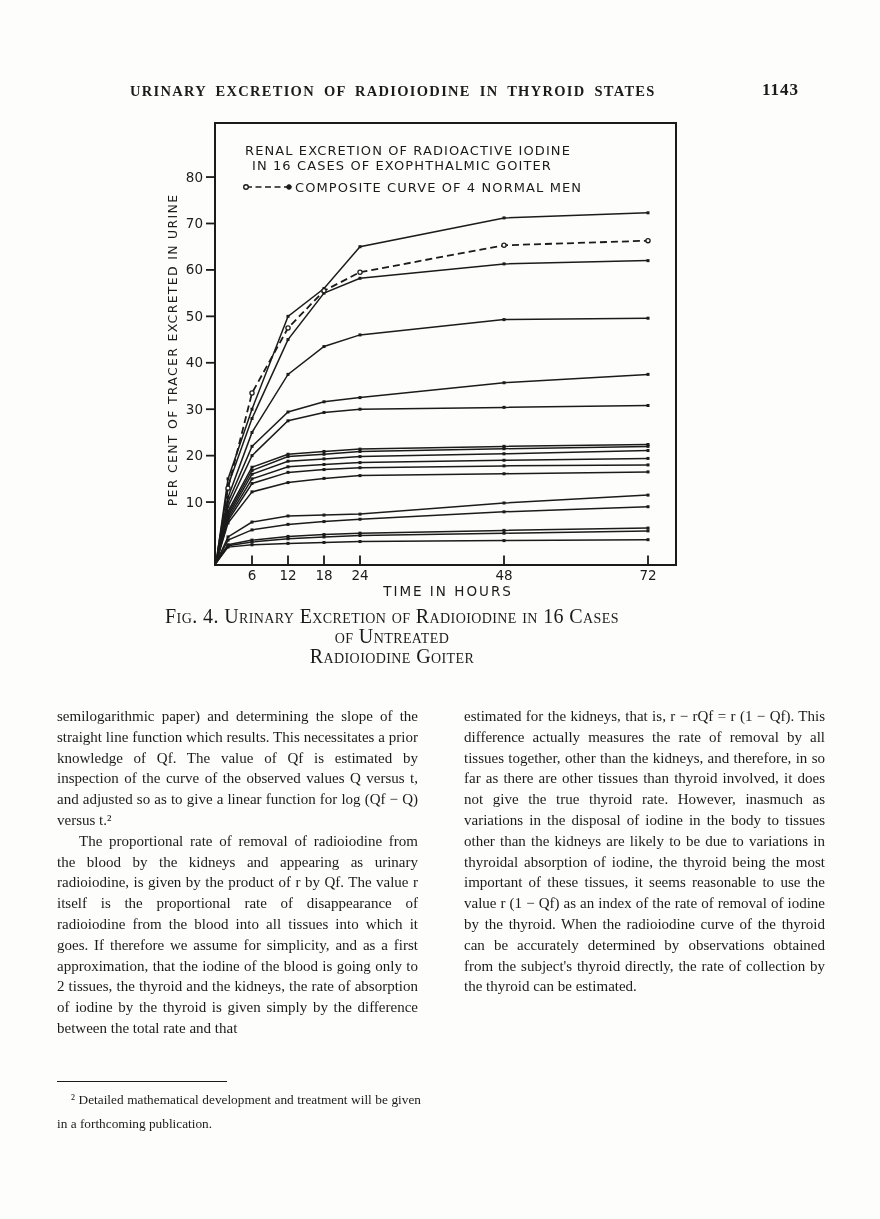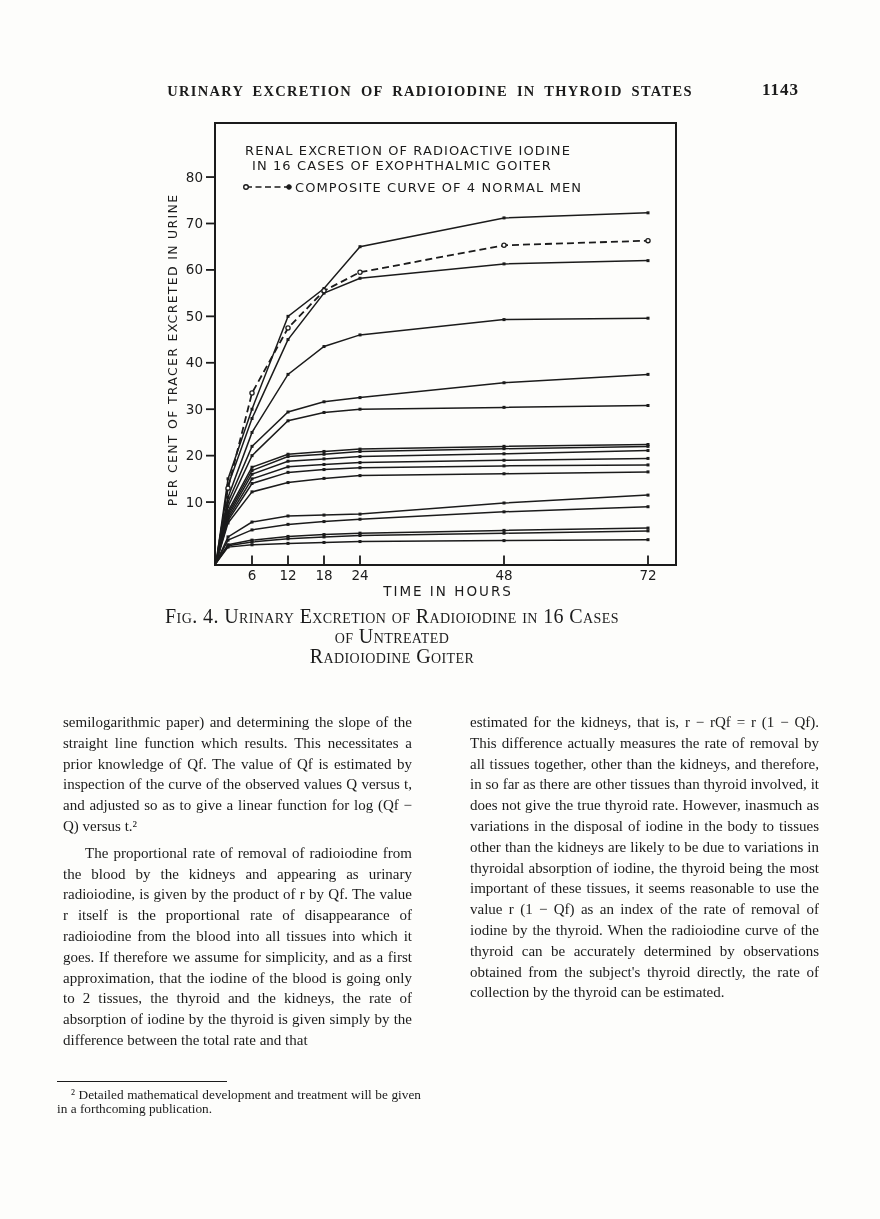--- a/index.html
+++ b/index.html
@@ -1,31 +1,31 @@
 <!DOCTYPE html>
 <html><head>
 <meta charset="utf-8">
 <style>
   html,body{margin:0;padding:0;background:#ffffff;}
   .page{position:relative;width:880px;height:1219px;background:#fdfdfb;color:#1b1b1b;
         font-family:"Liberation Serif",serif;overflow:hidden;}
-  .running-head{position:absolute;top:83px;left:130px;width:600px;text-align:center;
+  .running-head{position:absolute;top:83px;left:130px;width:600px;text-align:left;
         font-weight:bold;font-size:14.5px;letter-spacing:1.3px;word-spacing:4px;}
   .page-number{position:absolute;top:80px;left:762px;font-weight:bold;font-size:17px;letter-spacing:1px;}
   .figure{position:absolute;left:160px;top:118px;width:540px;height:492px;}
   .caption{position:absolute;left:157px;top:606px;width:470px;text-align:center;
         font-variant:small-caps;font-size:20px;line-height:20px;letter-spacing:0.4px;}
   .fig-desc{position:absolute;left:155px;top:645px;width:458px;font-size:14.3px;
         line-height:20.6px;text-align:justify;text-indent:30px;}
   .col{position:absolute;top:706px;width:361px;font-size:15px;line-height:20.8px;text-align:justify;}
   .col-left{left:57px;}
   .col-right{left:464px;}
-  .col p{margin:6px;}
+  .col p{margin:0;}
   .col p.ind{text-indent:22px;}
-  .footnote{position:absolute;left:57px;top:1081px;width:364px;font-size:13.3px;line-height:14px;text-align:justify;}
+  .footnote{position:absolute;left:57px;top:1081px;width:364px;font-size:13.3px;line-height:24px;text-align:justify;}
   .footnote-rule{width:170px;border-top:1.6px solid #1b1b1b;margin-bottom:6px;}
   .footnote p{margin:0;text-indent:14px;}
   
   .tick{font-family:"DejaVu Sans",sans-serif;font-size:13.5px;fill:#1b1b1b;}
   .c-title{font-family:"DejaVu Sans",sans-serif;font-size:13px;letter-spacing:1.1px;fill:#1b1b1b;}
   .axis-title{font-family:"DejaVu Sans",sans-serif;font-size:12.5px;letter-spacing:1.3px;fill:#1b1b1b;}
   .axis-title-x{font-family:"DejaVu Sans",sans-serif;font-size:13.5px;letter-spacing:2px;fill:#1b1b1b;}
 </style>
 </head>
 <body>

